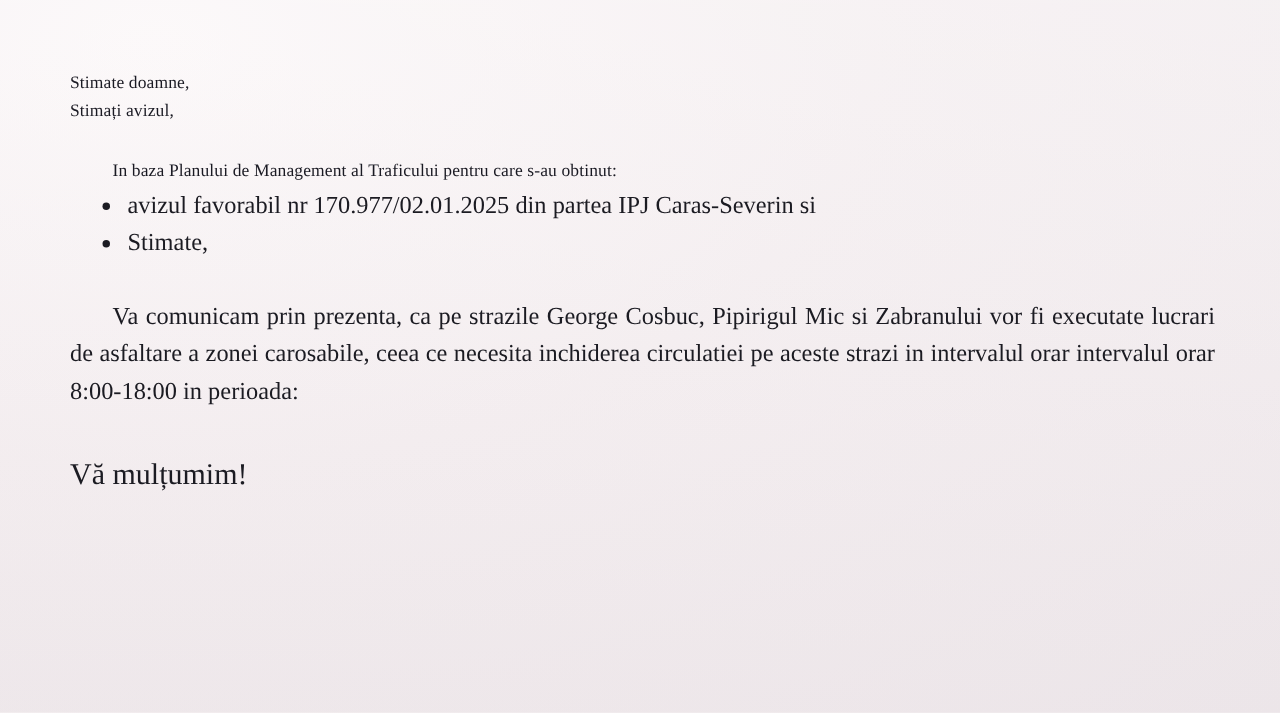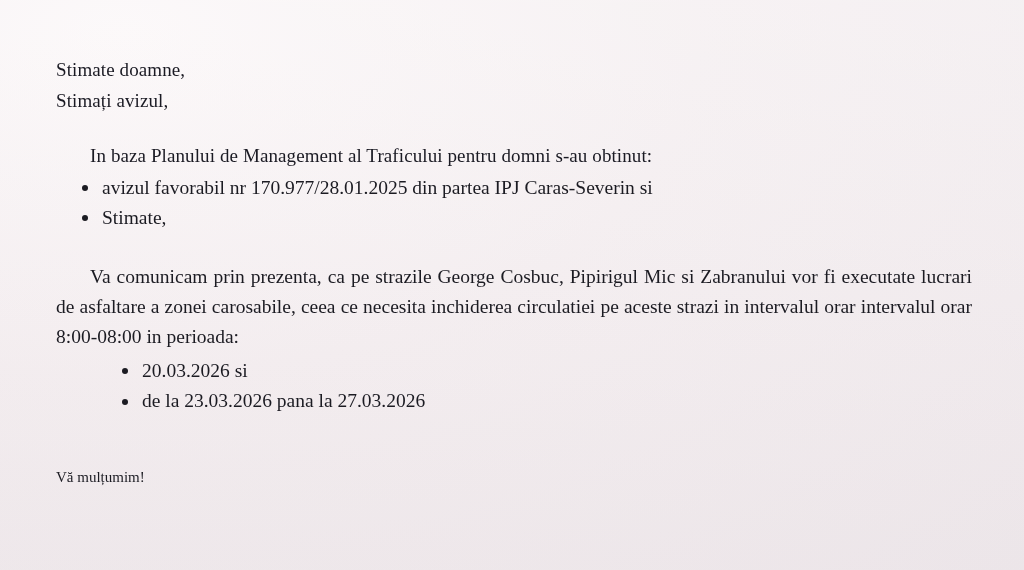--- a/index.html
+++ b/index.html
@@ -30,21 +30,21 @@
     background: linear-gradient(180deg, rgba(255,255,255,0.25) 0%, rgba(236,228,232,0.10) 60%, rgba(225,216,221,0.22) 100%);
     pointer-events: none;
   }
   .doc {
     position: absolute;
     inset: 0;
     padding: 56px 44px 0 56px;
     box-sizing: border-box;
   }
   .line {
-    font-size: 19px;
+    font-size: 14px;
     line-height: 1.52;
     letter-spacing: 0.1px;
     color: #1a1a23;
   }
   .salutation {
     margin-bottom: 0;
   }
   .salutation .line {
     margin: 0 0 2px 0;
   }
@@ -93,53 +93,45 @@
     margin-top: 4px;
   }
   ul.bullets.inner li {
     padding-left: 86px;
     text-align: left;
   }
   ul.bullets.inner li::before {
     left: 66px;
   }
   .closing {
-    margin-top: 53px;
-    font-size: 15px;
+    margin-top: 38px;
+    font-size: 24px;
   }
 </style>
 </head>
 <body>
 
 <div class="paper"></div>
 
 <div class="doc">
 
   <div class="salutation">
     <div class="line">Stimate doamne,</div>
     <div class="line">Stimați avizul,</div>
   </div>
 
-  <div class="para indent line">In baza Planului de Management al Traficului pentru domni s-au obtinut:</div>
+  <div class="para indent line">In baza Planului de Management al Traficului pentru care s-au obtinut:</div>
 
   <ul class="bullets">
     <li>
-      <span>avizul favorabil nr 170.977/28.01.2025 din partea  IPJ Caras-Severin si</span>
+      <span>avizul favorabil nr 170.977/02.01.2025 din partea  IPJ Caras-Severin si</span>
     </li>
     <li>
       <span class="cont">Stimate,</span>
     </li>
   </ul>
 
-  <div class="body-para indent">Va comunicam prin prezenta, ca pe strazile George Cosbuc, Pipirigul Mic si Zabranului vor fi executate lucrari de asfaltare a zonei carosabile, ceea ce necesita inchiderea circulatiei pe aceste strazi in intervalul orar intervalul orar 8:00-08:00 in perioada:</div>
+  <div class="body-para indent">Va comunicam prin prezenta, ca pe strazile George Cosbuc, Pipirigul Mic si Zabranului vor fi executate lucrari de asfaltare a zonei carosabile, ceea ce necesita inchiderea circulatiei pe aceste strazi in intervalul orar intervalul orar 8:00-18:00 in perioada:</div>
 
-  <ul class="bullets inner">
-    <li>
-      <span>20.03.2026 si</span>
-    </li>
-    <li>
-      <span>de la 23.03.2026 pana la 27.03.2026</span>
-    </li>
-  </ul>
 
   <div class="closing">Vă mulțumim!</div>
 
 </div>
 
 </body></html>

